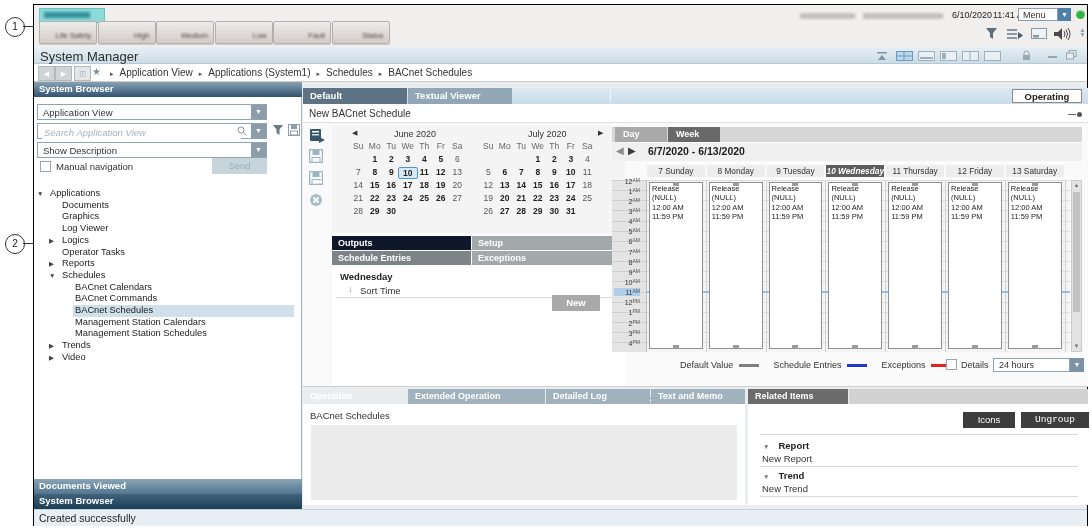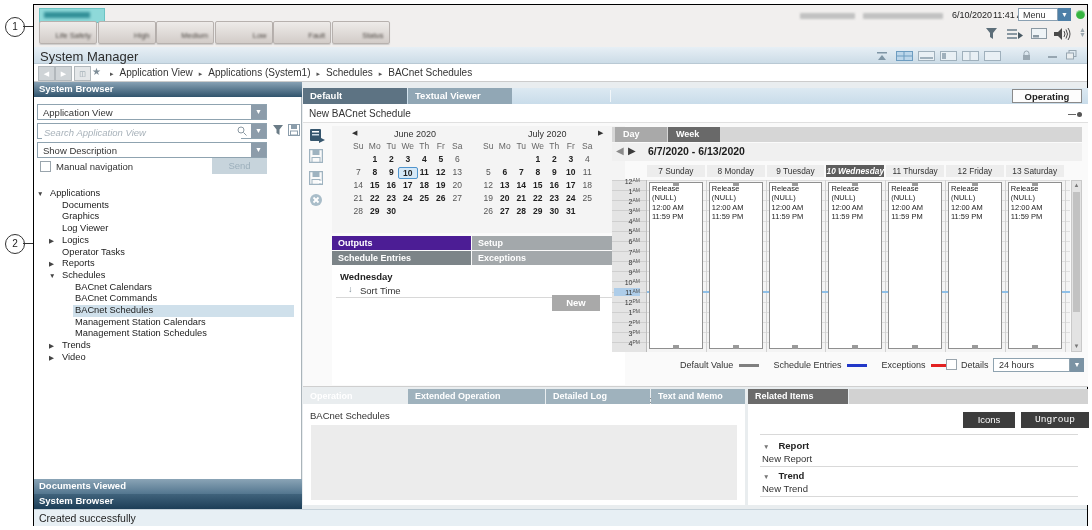--- a/index.html
+++ b/index.html
@@ -426,21 +426,21 @@
     <div class="calcell" style="left: 230.5px; top: 67px;">24</div>
     <div class="calcell wk" style="left: 247px; top: 67px;">25</div>
     <div class="calcell wk" style="left: 148px; top: 80px;">26</div>
     <div class="calcell" style="left: 164.5px; top: 80px;">27</div>
     <div class="calcell" style="left: 181px; top: 80px;">28</div>
     <div class="calcell" style="left: 197.5px; top: 80px;">29</div>
     <div class="calcell" style="left: 214px; top: 80px;">30</div>
     <div class="calcell" style="left: 230.5px; top: 80px;">31</div>
   </div>
 
-<div class="etab" style="left:332px;top:236px;width:139px;background:#4c1d95;">Outputs</div>
+<div class="etab" style="left:332px;top:236px;width:139px;background:#0f172a;">Outputs</div>
 <div class="etab" style="left:472px;top:236px;width:153px;background:#a3a8ab;">Setup</div>
 <div class="etab" style="left:332px;top:251px;width:139px;background:#7c8488;">Schedule Entries</div>
 <div class="etab" style="left:472px;top:251px;width:153px;background:#a3a8ab;">Exceptions</div>
 <div class="entriesbody"></div>
 <span class="abs" style="left:340px;top:271px;font-size:9.5px;font-weight:bold;color:#222;">Wednesday</span>
 <span class="abs" style="left:348px;top:284px;font-size:9px;color:#7a8a94;">↓</span>
 <span class="abs" style="left:360px;top:285px;font-size:9.5px;color:#333;">Sort Time</span>
 <div class="abs" style="left:336px;top:297px;width:285px;height:1px;background:#d8d8d8;"></div>
 <div class="newbtn">New</div>
 

